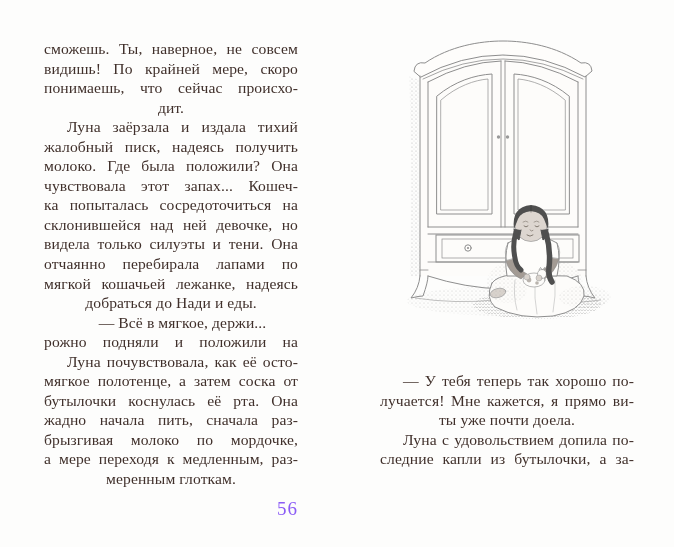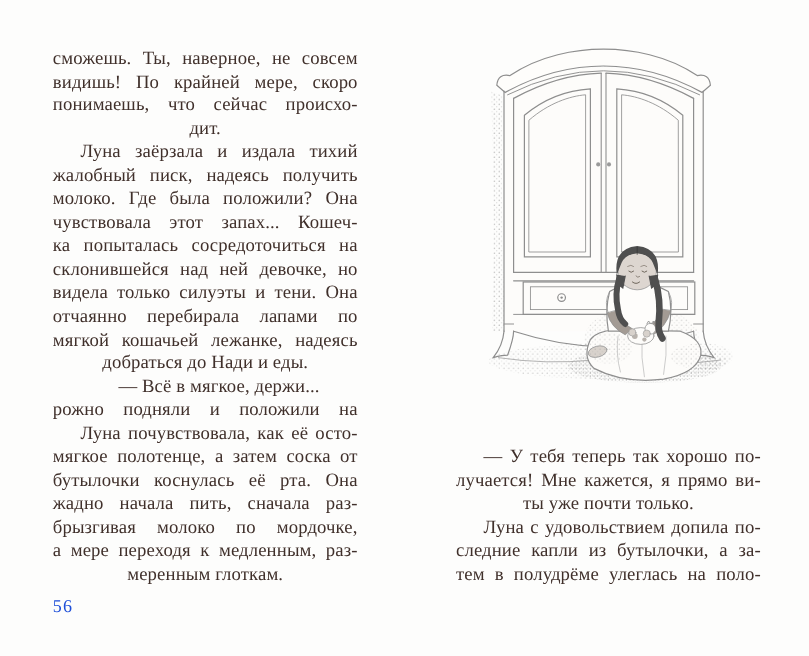--- a/index.html
+++ b/index.html
@@ -19,23 +19,23 @@
     letter-spacing:0.1px;
   }
   #left-col{left:44px;top:39px;}
   #right-col{left:380px;top:335px;margin-top:36px;}
   .tline{min-height:19.55px;text-align:center;}
   .tline.just{text-align:justify;text-align-last:justify;}
   .tline.indent{text-indent:23px;}
   .page-number{
     position:absolute;
     width:254px;
-    text-align:left;
-    font-size:15px;
-    color:#1d4ed8;
+    text-align:right;
+    font-size:19px;
+    color:#8b5cf6;
     letter-spacing:1px;
   }
   #pn-left{left:44px;top:498px;}
   #pn-right{left:397px;top:498px;margin-top:48px;}
   .illustration{
     position:absolute;
     left:395px;top:30px;width:230px;height:292px;
   }
 </style>
 </head>
@@ -159,20 +159,19 @@
       </g>
     </g>
 
     <ellipse cx="112" cy="260" rx="20" ry="13" fill="url(#stip)" opacity="0.45"></ellipse>
     <ellipse cx="190" cy="267" rx="26" ry="11" fill="url(#stip)" opacity="0.5"></ellipse>
   </svg>
 
   <div id="right-col" class="text-column">
       <div class="tline indent just">— У тебя теперь так хорошо по-</div>
       <div class="tline just">лучается! Мне кажется, я прямо ви-</div>
-      <div class="tline">ты уже почти только.</div>
+      <div class="tline">ты уже почти доела.</div>
       <div class="tline indent just">Луна с удовольствием допила по-</div>
       <div class="tline just">следние капли из бутылочки, а за-</div>
-      <div class="tline just">тем в полудрёме улеглась на поло-</div>
     </div>
   <div id="pn-right" class="page-number">57</div>
 
 </div>
 
 </body></html>

